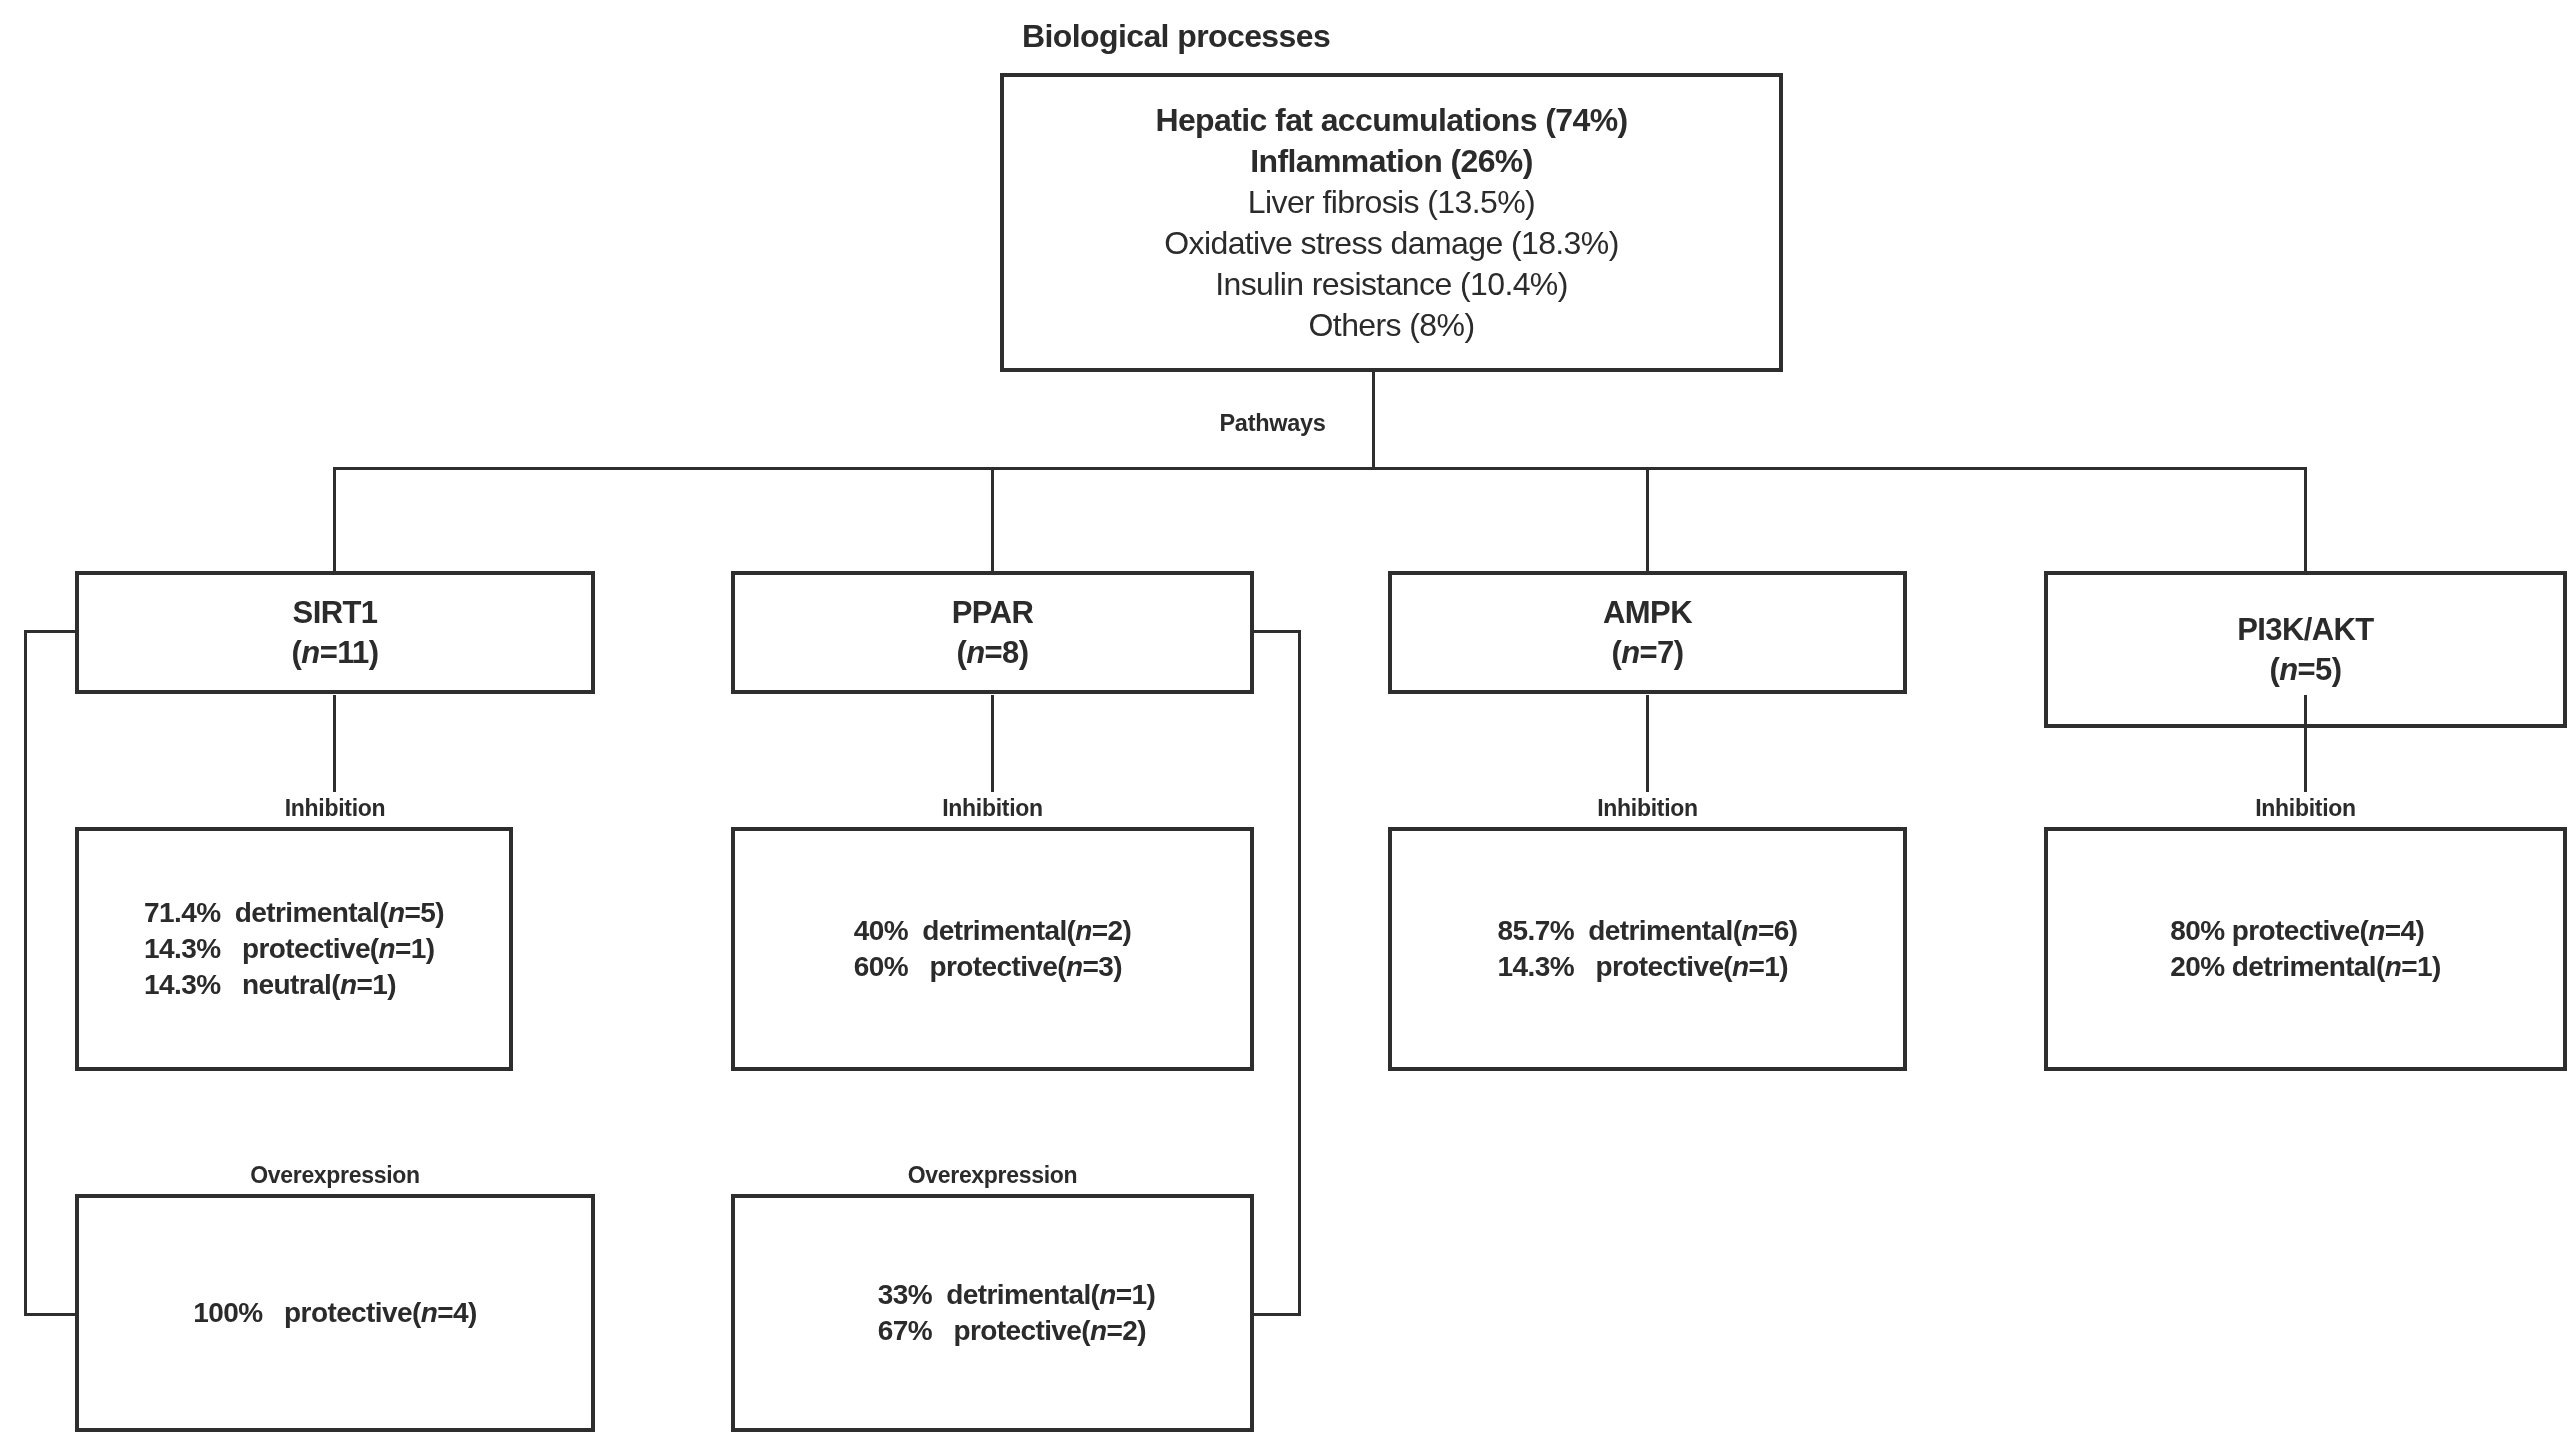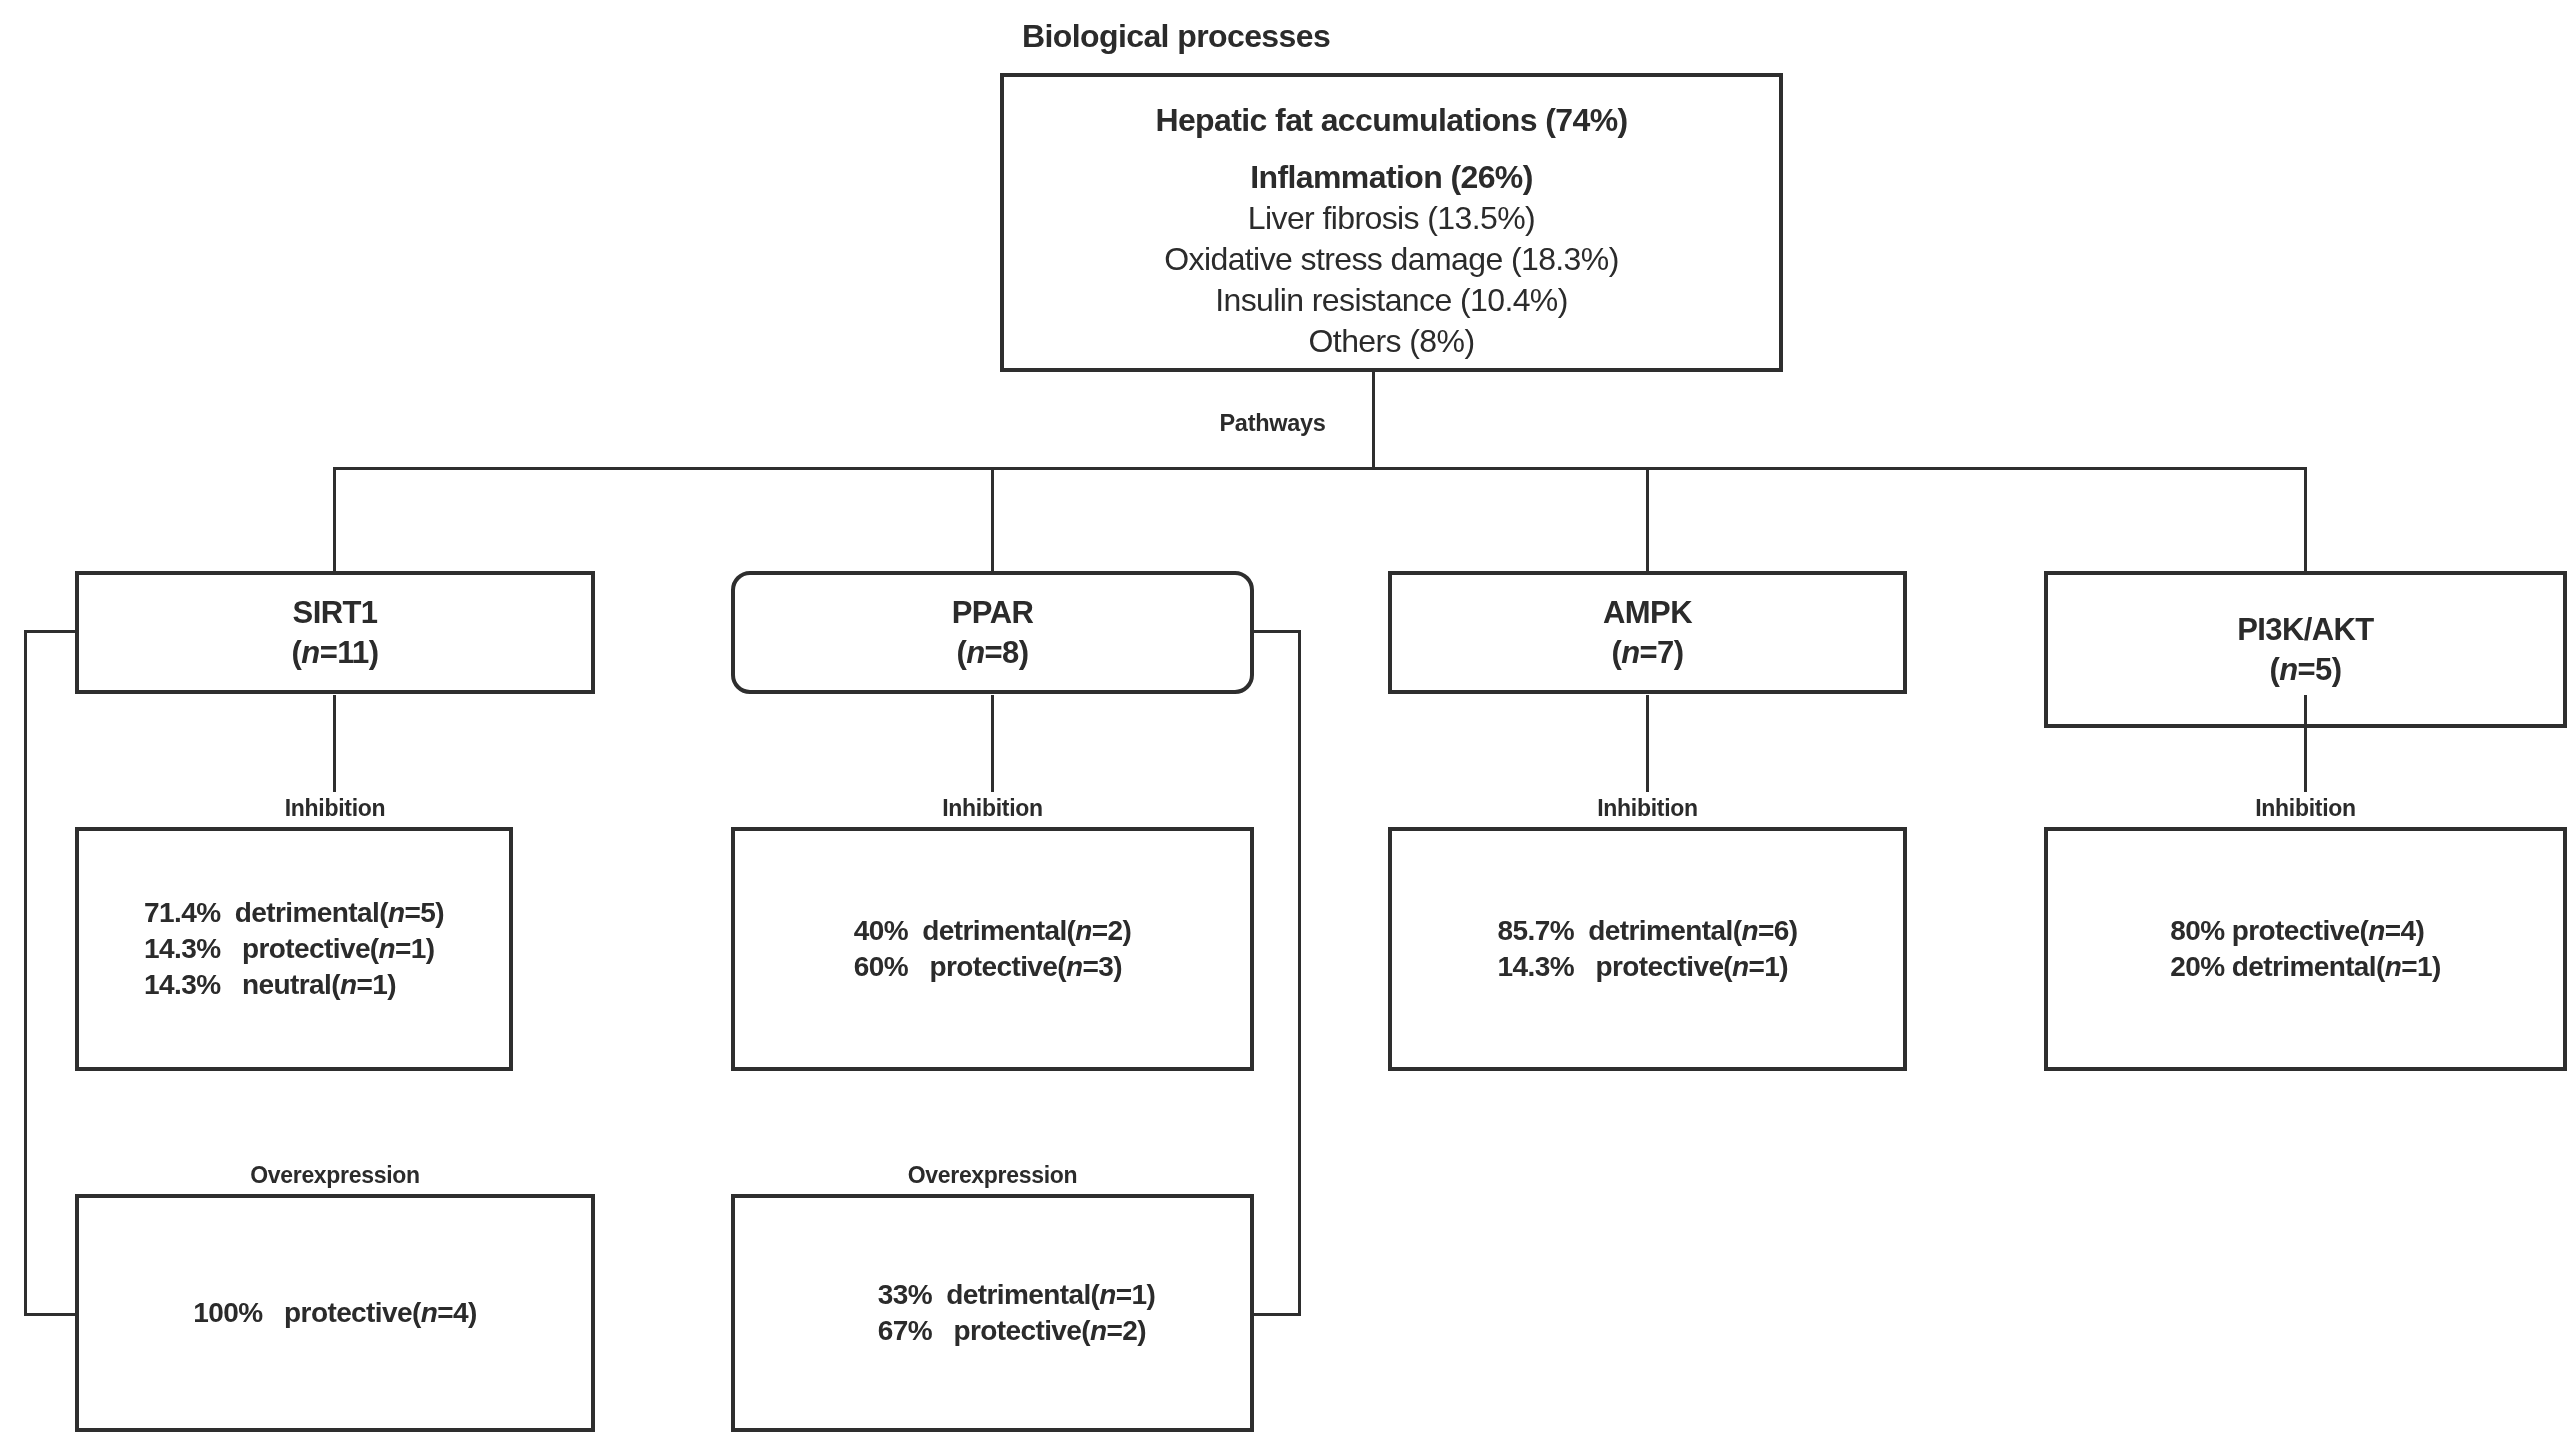--- a/index.html
+++ b/index.html
@@ -37,21 +37,21 @@
     letter-spacing:-0.3px;
   }
   .title{
     position:absolute;
     left:1022px;top:18px;
     font-size:32px;font-weight:bold;
     letter-spacing:-0.6px;
     white-space:nowrap;
   }
   .root-text{line-height:41px;font-size:32px;letter-spacing:-0.6px;}
-  .root-text .b{font-weight:bold;margin-top:16px;}
+  .root-text .b{font-weight:bold;}
   .pathway-name{font-size:31px;font-weight:bold;line-height:40px;letter-spacing:-0.6px;}
   .sub-label{font-size:23px;top:auto;}
   .results{display:inline-block;text-align:left;}
   .result-line{
     white-space:pre;
     font-size:28px;
     font-weight:bold;
     line-height:36px;
     letter-spacing:-0.6px;
   }
@@ -83,21 +83,21 @@
   <div class="line" style="left:991px;top:467px;width:3px;height:106px;"></div>
   <div class="line" style="left:1646px;top:467px;width:3px;height:106px;"></div>
   <div class="line" style="left:2304px;top:467px;width:3px;height:106px;"></div>
 
   <div class="box" style="left:75px;top:571px;width:520px;height:123px;">
     <div class="pathway-name">
       <div>SIRT1</div>
       <div>(<i>n</i>=11)</div>
     </div>
   </div>
-  <div class="box" style="left:731px;top:571px;width:523px;height:123px;border-radius:19px;">
+  <div class="box" style="left:731px;top:571px;width:523px;height:123px;">
     <div class="pathway-name">
       <div>PPAR</div>
       <div>(<i>n</i>=8)</div>
     </div>
   </div>
   <div class="box" style="left:1388px;top:571px;width:519px;height:123px;">
     <div class="pathway-name">
       <div>AMPK</div>
       <div>(<i>n</i>=7)</div>
     </div>

